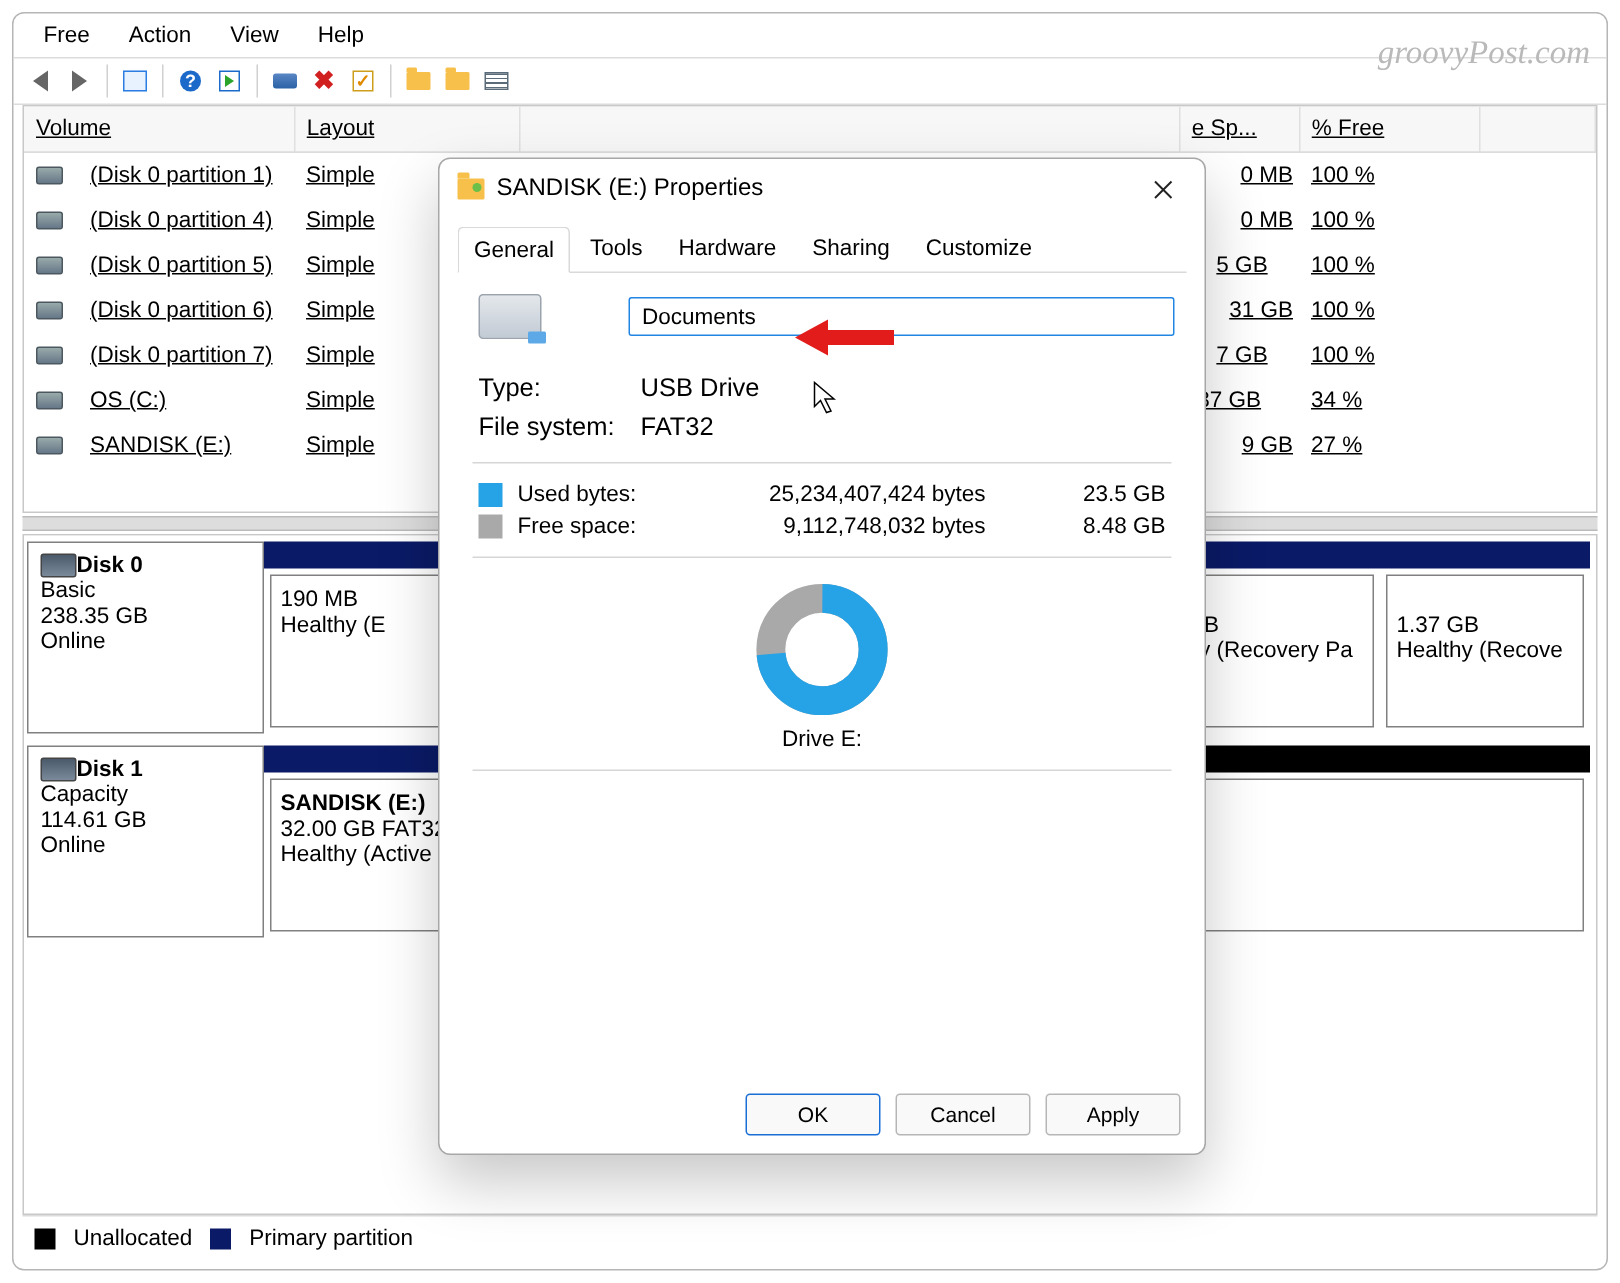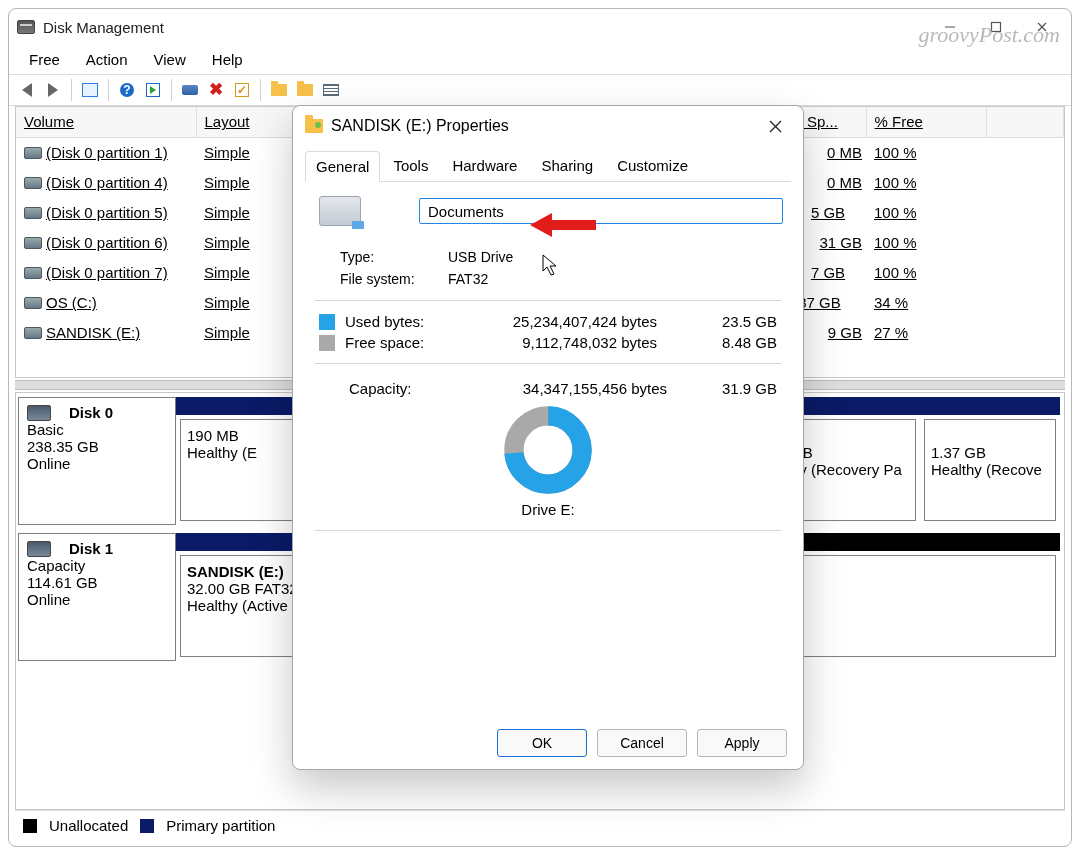--- a/index.html
+++ b/index.html
@@ -51,34 +51,34 @@
   .ico-folder { width:16px;height:12px;background:#f7c04a;border-radius:1px;position:relative;}
   .ico-folder:before{content:"";position:absolute;top:-3px;left:0;width:7px;height:3px;background:#f7c04a;border-radius:1px 1px 0 0;}
   .ico-list { width:16px;height:12px;border:1px solid #5a6b7a;background:repeating-linear-gradient(#5a6b7a 0 1px, transparent 1px 3px);}
 
   
   .content { flex:1; display:flex; flex-direction:column; padding:0 6px 6px 6px; overflow:hidden;}
   .table-pane { border:1px solid #c8c8c8; height:272px; display:flex; flex-direction:column; overflow:hidden;}
   .tbl { width:100%; border-collapse:collapse; }
   .tbl th, .tbl td { text-align:left; font-size:15px; height:30px; padding:0 8px; white-space:nowrap;text-decoration:underline;}
   .tbl thead th { background:#f7f7f7; border-right:1px solid #e0e0e0; border-bottom:1px solid #dcdcdc; font-weight:400; color:#000;}
-  .tbl td.col-vol { display:flex; align-items:center; gap:4px;}
+  .tbl td.col-vol { display:flex; align-items:center; gap:18px;}
   .vol-icon { width:18px;height:12px;background:linear-gradient(#9aa,#678);border:1px solid #4c5860;border-radius:2px;position:relative;}
 
   
   .sep-h { height:10px; background:#ddd; margin:2px 0; border-top:1px solid #bbb; border-bottom:1px solid #bbb;}
 
   
   .disks-pane { flex:1; border:1px solid #c8c8c8; overflow:auto;}
   .disk-row { display:flex; border:4px solid #fff; border-left-width:2px; }
   .disk-info-cell {
     width:158px; padding:6px 8px; border:1px solid #808080; background:#fff;
     display:flex; flex-direction:column; gap:0; font-size:15px;
   }
-  .disk-info-cell .h { display:flex; align-items:center; gap:18px;}
+  .disk-info-cell .h { display:flex; align-items:center; gap:0;}
   .disk-info-cell b { font-weight:700;}
   .disk-icon { width:24px;height:16px;background:linear-gradient(#4a5a6a,#7a8a9a);border:1px solid #444;border-radius:2px;}
   .part-cell { border:1px solid #808080; margin:4px; padding:7px 6px 6px 6px; background:#fff; font-size:15px; overflow:hidden; white-space:nowrap;}
   .part-area { flex:1; display:flex; flex-direction:column; }
   .part-area .stripe { height:18px; background:#0a1a66;}
   .part-area .body { flex:1; display:flex; }
   .part-area.unalloc .stripe { background:#000;}
 
   
   .legend { display:flex; align-items:center; gap:12px; border-top:1px solid #dcdcdc; padding:6px 8px; font-size:15px;}
@@ -100,21 +100,21 @@
   .dlg-close { margin-left:auto; width:36px;height:30px;display:flex;align-items:center;justify-content:center;}
   .dlg-close svg{stroke:#222;stroke-width:1.3;}
   .dlg-tabs { display:flex; gap:2px; padding:4px 12px 0 12px; font-size:15px;}
   .dlg-tab { padding:6px 10px; border:1px solid transparent; border-radius:4px 4px 0 0;}
   .dlg-tab.active { background:#fff; border:1px solid #d9d9d9; border-bottom:1px solid #fff; position:relative; top:1px;}
   .dlg-body { border-top:1px solid #d9d9d9; margin:0 12px; flex:1; padding:12px 8px 0 8px; display:flex; flex-direction:column;}
   .label-input-row { display:flex; align-items:center; margin:2px 0 20px 0; position:relative;}
   .drive-ico2 { width:42px;height:30px;background:linear-gradient(#e4e8ec,#c2cad4);border:1px solid #9aa3ae;border-radius:3px;position:relative;margin-right:58px; margin-left:6px;}
   .drive-ico2:before{content:"";position:absolute;right:-4px;bottom:-4px;width:12px;height:8px;background:#5da9e8;border-radius:1px;}
   .name-input { flex:1; height:26px; border:1px solid #2186e3; border-radius:2px; padding:2px 8px; font-size:15px;}
-  .info-row { display:flex; font-size:14px; padding:3px 6px;margin-left:21px;}
+  .info-row { display:flex; font-size:17px; padding:3px 6px;}
   .info-row .k { width:108px;}
   .hr { height:1px; background:#d6d6d6; margin:10px 2px;}
   .space-row { display:flex; align-items:center; gap:10px; padding:2px 6px; font-size:15px;}
   .sw { width:16px;height:16px;}
   .sw.used{background:#26a2e6;}
   .sw.free{background:#a9a9a9;}
   .space-row .lbl{width:110px;}
   .space-row .bytes{flex:1; text-align:right; padding-right:40px;}
   .space-row .human{width:70px; text-align:right;}
   .cap-row{display:flex;padding:6px 6px 2px 36px;font-size:15px;}
@@ -129,42 +129,20 @@
 
   
   .red-arrow { position:absolute; left:530px; top:210px; z-index:150;}
   .cursor { position:absolute; left:542px; top:254px; z-index:155;}
 </style>
 </head>
 <body>
 
 <div class="window-frame">
 
-  <div class="titlebar">
-    <span class="drive-icon"></span>
-    <span>Disk Management</span>
-    <div class="win-controls">
-      <div class="win-btn">
-          <svg width="14" height="14">
-            <line x1="2" y1="7" x2="12" y2="7"></line>
-          </svg>
-        </div>
-      <div class="win-btn">
-          <svg width="14" height="14">
-            <rect x="2.5" y="2.5" width="9" height="9"></rect>
-          </svg>
-        </div>
-      <div class="win-btn">
-          <svg width="14" height="14">
-            <line x1="3" y1="3" x2="11" y2="11"></line>
-            <line x1="11" y1="3" x2="3" y2="11"></line>
-          </svg>
-        </div>
-    </div>
-  </div>
 
   <div class="menubar">
     <span>Free</span>
     <span>Action</span>
     <span>View</span>
     <span>Help</span>
   </div>
 
   <div class="toolbar">
     <div class="tb-btn">
@@ -445,25 +423,20 @@
     </div>
     <div class="space-row">
       <span class="sw free"></span>
       <span class="lbl">Free space:</span>
       <span class="bytes">9,112,748,032 bytes</span>
       <span class="human">8.48 GB</span>
     </div>
 
     <div class="hr"></div>
 
-    <div class="cap-row">
-      <span class="lbl">Capacity:</span>
-      <span class="bytes">34,347,155,456 bytes</span>
-      <span class="human">31.9 GB</span>
-    </div>
 
     <div class="donut-wrap">
       <svg width="90" height="90" viewBox="0 0 42 42">
 
         <circle cx="21" cy="21" r="15.9155" fill="none" stroke="#a9a9a9" stroke-width="9"></circle>
         <circle cx="21" cy="21" r="15.9155" fill="none" stroke="#26a2e6" stroke-width="9" stroke-dasharray="73.5 26.5" stroke-dashoffset="25"></circle>
         <circle cx="21" cy="21" r="10" fill="#fff"></circle>
       </svg>
       <div class="donut-label">Drive E:</div>
     </div>

